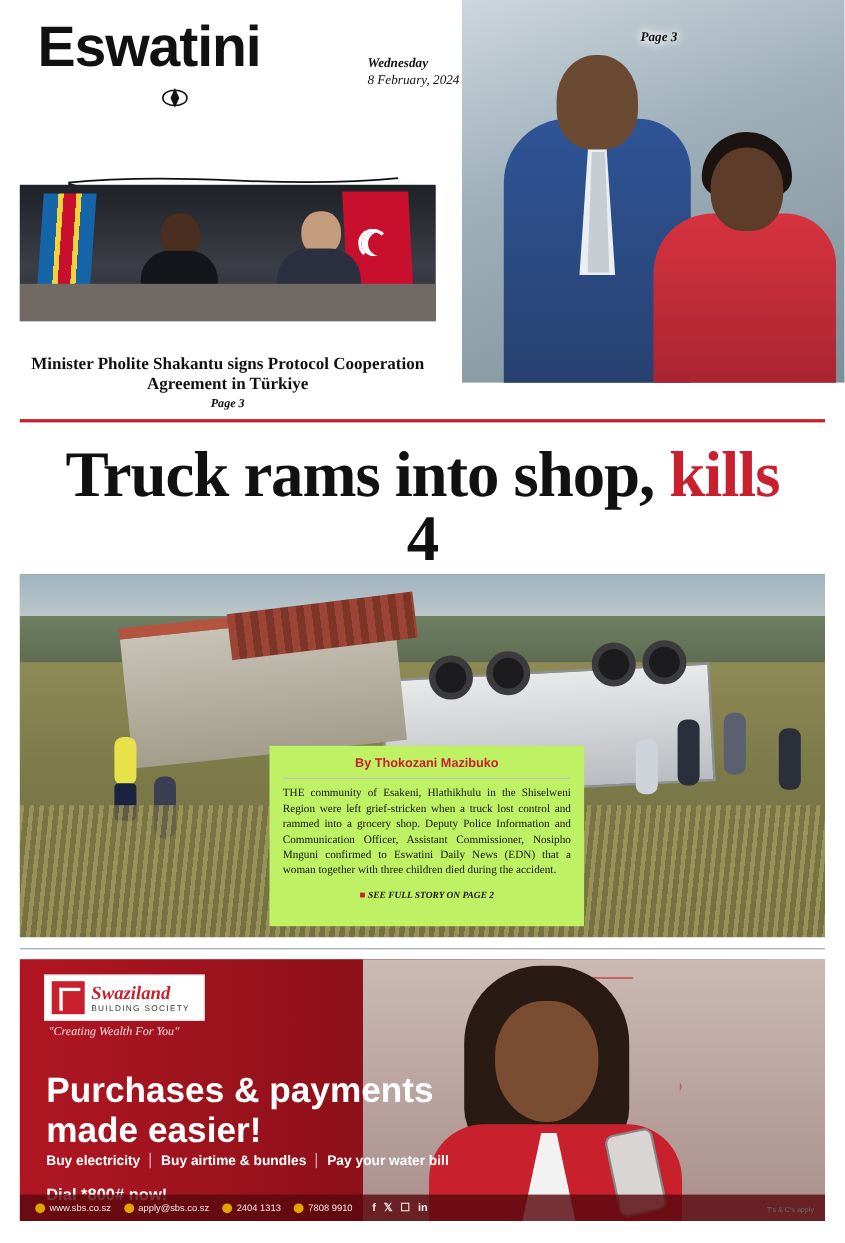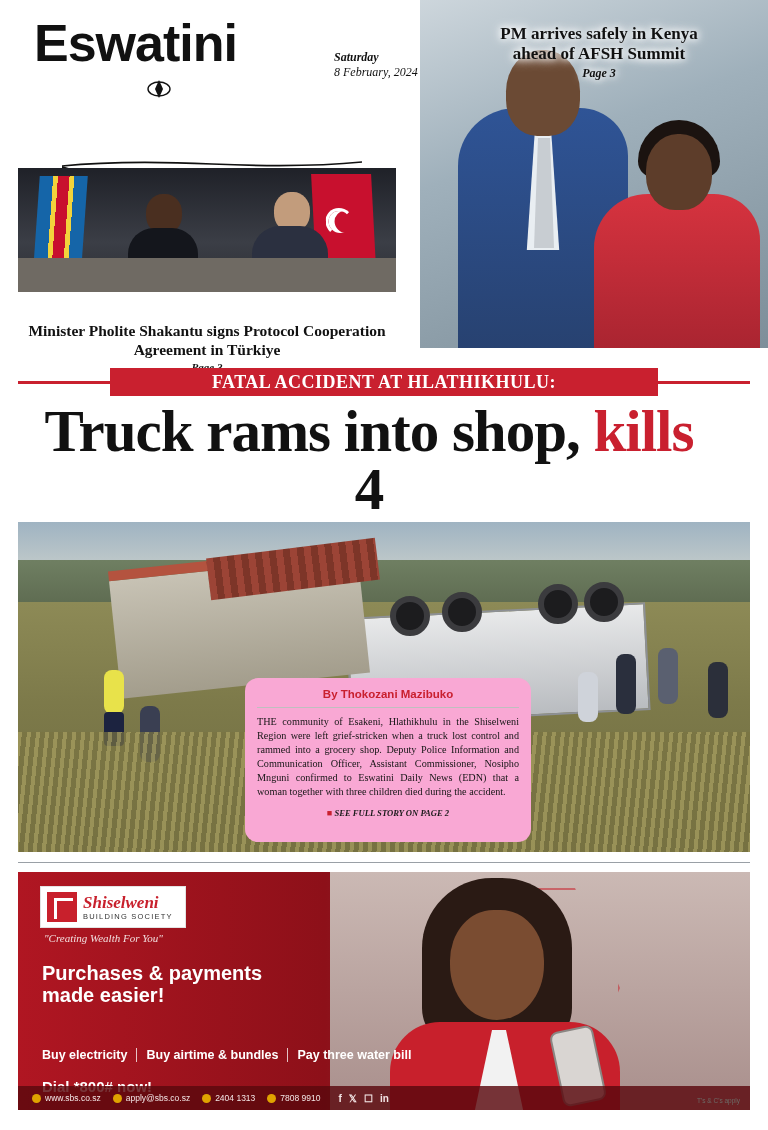--- a/index.html
+++ b/index.html
@@ -176,21 +176,21 @@
     position: absolute; left: 110px; top: 368px;
     width: 548px; height: 28px;
     background: #c9202f;
     color: #fff;
     font-weight: bold;
     font-size: 18px;
     letter-spacing: .5px;
     display: flex; align-items: center; justify-content: center;
   }
   .headline {
-    position: absolute; left: 25px; top: 402px; width: 688px;
+    position: absolute; left: 40px; top: 402px; width: 688px;
     text-align: center;
     font-weight: bold;
     font-size: 59px;
     line-height: 0.99;
     color: #111;
     letter-spacing: -1px;
   }
   .headline .kills { color: #c9202f; }
 
   
@@ -234,23 +234,22 @@
   .cr-p2 { left: 122px; top: 184px; background:#3a3f52; height:56px;}
   .cr-p3 { left: 598px; top: 132px; background:#2a2f3d; height:60px;}
   .cr-p4 { left: 640px; top: 126px; background:#5a6070; height:56px;}
   .cr-p5 { left: 690px; top: 140px; background:#2b2f3a; height:56px;}
   .cr-p6 { left: 560px; top: 150px; background:#cfd3da; height:50px;}
 
   
   .storybox {
     position: absolute; left: 245px; top: 678px;
     width: 286px; height: 164px;
-    background: #f9a8d4;
+    background: #bef264;
     padding: 10px 12px 8px;
-    border-radius: 13px;
   }
   .byline {
     text-align: center;
     color: #c9202f;
     font-family: "Liberation Sans", sans-serif;
     font-weight: bold;
     font-size: 11.5px;
     padding-bottom: 7px;
     border-bottom: 1px solid #bfbfbf;
     margin-bottom: 7px;
@@ -331,23 +330,23 @@
   .ad-logo-text .n2 {
     font-family:"Liberation Sans", sans-serif; font-size: 7.5px; letter-spacing: 1.2px;
     color:#333; display:block; margin-top:2px;
   }
   .ad-tagline {
     position:absolute; left: 26px; top: 60px;
     font-family:"Liberation Serif", serif; font-style: italic;
     font-size: 11px; color: #f2dede;
   }
   .ad-headline {
-    position:absolute; left: 24px; top: 90px; width: 400px;
+    position:absolute; left: 24px; top: 102px; width: 400px;
     color:#fff; font-family:"Liberation Sans", sans-serif;
-    font-weight: bold; font-size: 20px; line-height: 1.12;
+    font-weight: bold; font-size: 32px; line-height: 1.12;
   }
   .ad-services {
     position:absolute; left: 24px; top: 176px;
     display:flex; align-items:center;
     font-family:"Liberation Sans", sans-serif;
     font-size: 12.5px; font-weight: bold; color:#fff;
   }
   .ad-services span { padding: 0 9px; border-right: 1px solid rgba(255,255,255,.75); }
   .ad-services span:first-child { padding-left: 0; }
   .ad-services span:last-child { border-right: none; }
@@ -385,37 +384,36 @@
       <div class="pm-tie"></div>
       <div class="pm-head"></div>
     </div>
     <div class="pm-figure-right">
       <div class="pm-coat"></div>
       <div class="pm-hair2"></div>
       <div class="pm-head2"></div>
     </div>
   </div>
   <div class="pm-teaser">
-    <span>PM arrives safely in Kenya ahead of AFSH Summit</span>
     <span class="pg">Page 3</span>
   </div>
 
   <div class="masthead">
     <div class="title-block">
       <div class="paper-title">
         <span>Eswatini</span>
       </div>
       <div class="emblem">
         <svg viewBox="0 0 26 26" aria-hidden="true">
           <ellipse cx="13" cy="13" rx="11" ry="7" fill="none" stroke="#111" stroke-width="1.4"></ellipse>
           <path d="M13 4 L17 13 L13 22 L9 13 Z" fill="#111"></path>
         </svg>
       </div>
       <div class="date-block">
-        <span class="dow">Saturday</span><br>
+        <span class="dow">Wednesday</span><br>
         <span>8 February, 2024</span>
       </div>
       <svg class="swoosh" viewBox="0 0 300 10">
         <path d="M0 6 Q 60 0 150 4 T 300 2" stroke="#111" stroke-width="1.6" fill="none"></path>
         <path d="M0 6 L 10 9 L 0 9 Z" fill="#111"></path>
       </svg>
     </div>
   </div>
 
   <div class="proto-block">
@@ -434,23 +432,20 @@
       <div class="pp-table"></div>
     </div>
     <div class="proto-caption">
       <span>Minister Pholite Shakantu signs Protocol Cooperation Agreement in Türkiye</span>
       <span class="pg">Page 3</span>
     </div>
   </div>
 
   <div class="rule" style="top:381px;"></div>
 
-  <div class="banner">
-    <span>FATAL ACCIDENT AT HLATHIKHULU:</span>
-  </div>
 
   <div class="headline">
     <span>Truck rams into shop,</span>
     <span class="kills">kills</span>
     <span>4</span>
   </div>
 
   <div class="crash">
     <div class="cr-sky"></div>
     <div class="cr-hill"></div>
@@ -488,36 +483,36 @@
       <div class="ad-woman-hair"></div>
       <div class="ad-woman-face"></div>
       <div class="ad-woman-body"></div>
       <div class="ad-woman-shirt"></div>
       <div class="ad-phone"></div>
     </div>
 
     <div class="ad-logo">
       <div class="ad-logo-mark"></div>
       <div class="ad-logo-text">
-        <span class="n1">Shiselweni</span>
+        <span class="n1">Swaziland</span>
         <span class="n2">BUILDING SOCIETY</span>
       </div>
     </div>
 
     <div class="ad-tagline">"Creating Wealth For You"</div>
 
     <div class="ad-headline">
       <div>Purchases &amp; payments</div>
       <div>made easier!</div>
     </div>
 
     <div class="ad-services">
       <span>Buy electricity</span>
       <span>Buy airtime &amp; bundles</span>
-      <span>Pay three water bill</span>
+      <span>Pay your water bill</span>
     </div>
 
     <div class="ad-dial">Dial *800# now!</div>
 
     <div class="ad-footer">
       <span class="chip">
         <i class="dot"></i>
         <span>www.sbs.co.sz</span>
       </span>
       <span class="chip">

